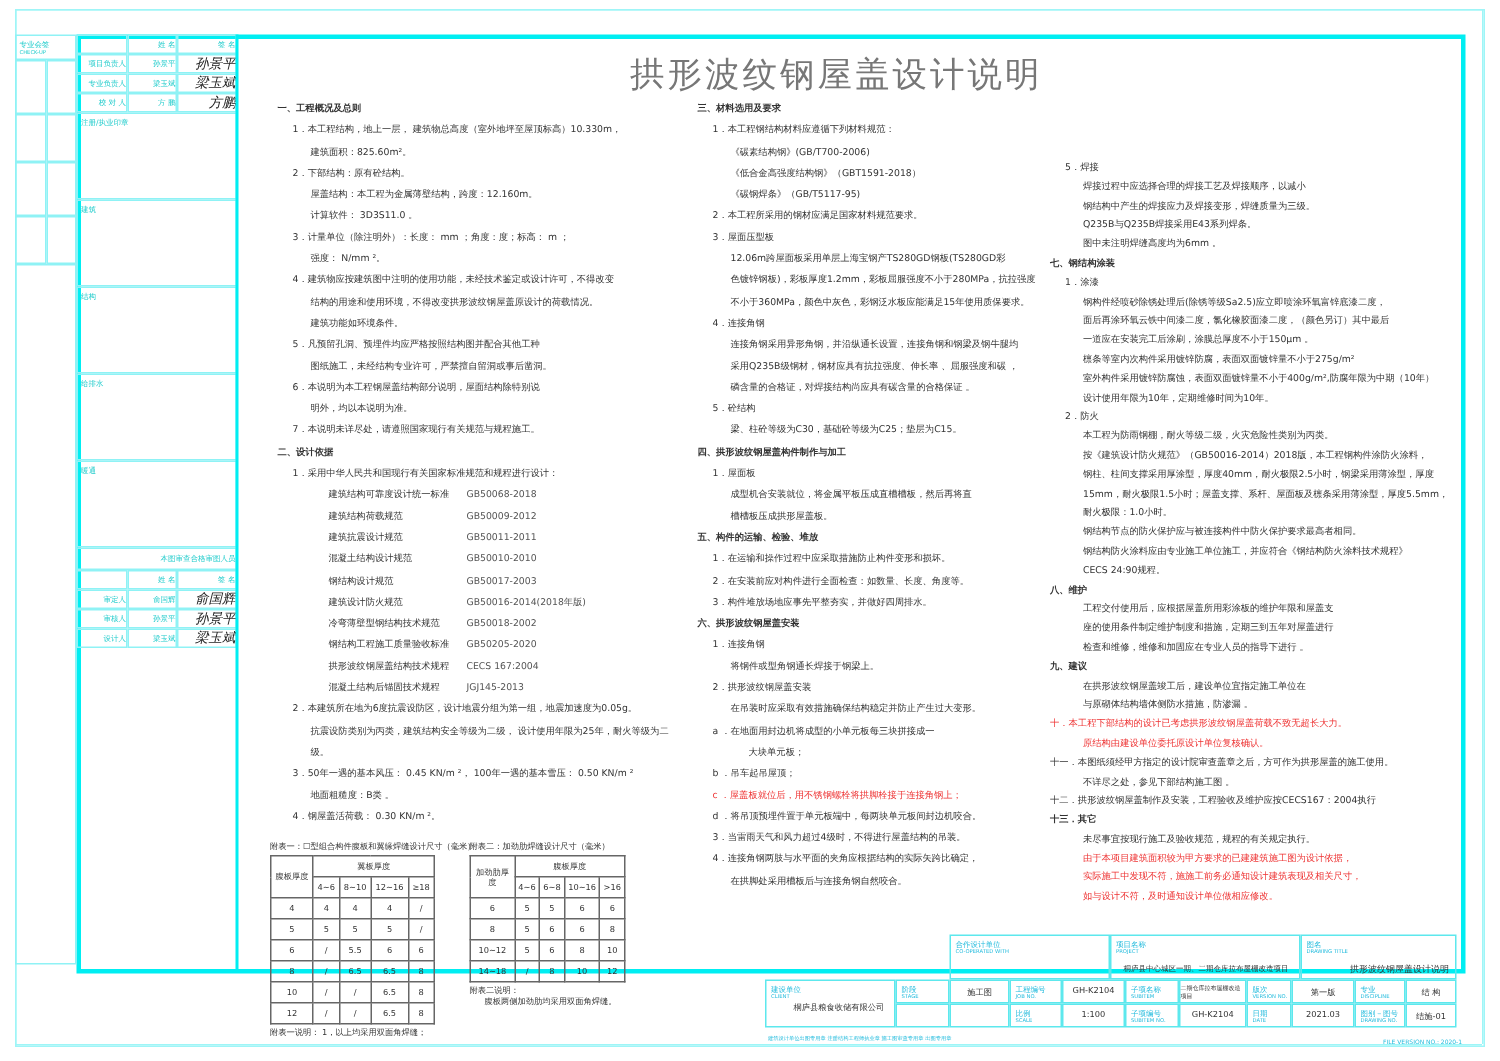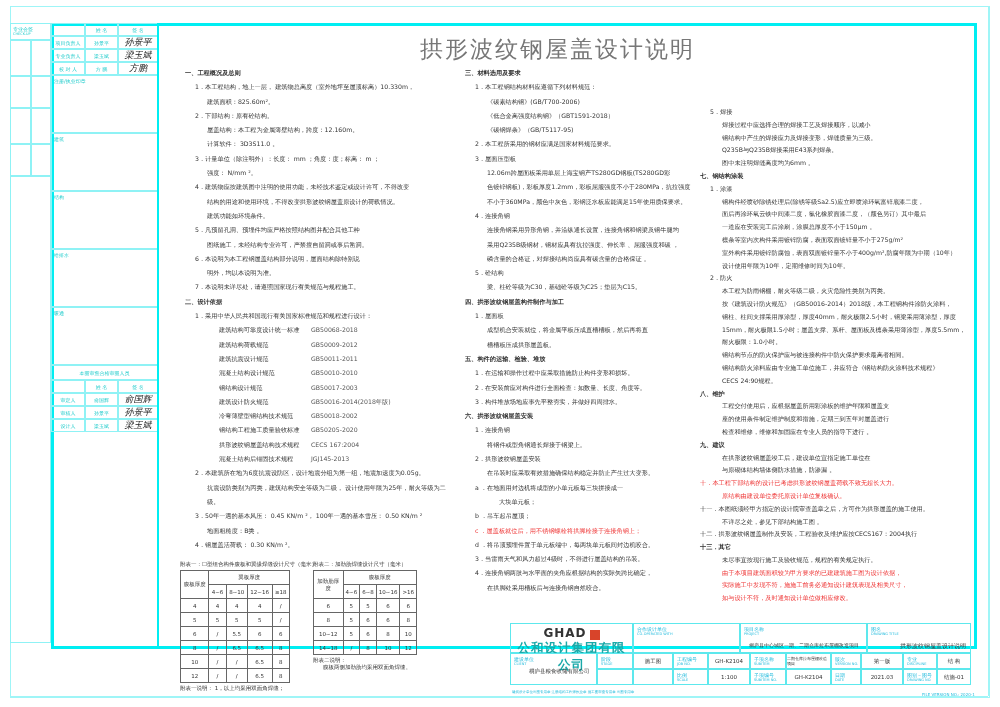--- a/index.html
+++ b/index.html
@@ -1,20 +1,20 @@
 <!DOCTYPE html>
 <html><head>
 <meta charset="utf-8">
 <style>
   html,body{margin:0;padding:0;background:#fff;}
   body{width:1000px;height:707px;position:relative;overflow:hidden;font-family:"DejaVu Sans","Liberation Sans",sans-serif;color:#333;}
   .abs{position:absolute;}
   .frame-outer{left:10px;top:6px;width:978px;height:690px;border:1px solid #9ff5f7;}
   .frame-inner{left:51px;top:23px;width:920px;height:620px;border:3px solid #00eef2;border-top:3px solid #00eef2;}
-  .cell{position:absolute;border:1px solid #8ff2f5;box-sizing:border-box;font-size:5px;color:#2cc;display:flex;align-items:center;justify-content:center;}
+  .cell{position:absolute;border:1px solid #8ff2f5;box-sizing:border-box;font-size:5px;color:#2cc;display:flex;align-items:center;justify-content:flex-end;}
   .cell-l{justify-content:flex-start;align-items:flex-start;padding:2px;}
   .sig{font-family:"DejaVu Serif",serif;color:#222;font-size:9px;font-style:italic;}
   .title{left:420px;top:34px;font-size:23px;color:#777;font-family:"DejaVu Serif",serif;letter-spacing:2px;font-weight:300;}
   .col{position:absolute;font-size:6.2px;line-height:14.3px;color:#333;}
   .col .h{font-weight:bold;}
   .col .ind1{padding-left:10px;}
   .col .ind2{padding-left:22px;}
   .col .ind3{padding-left:34px;}
   .red{color:#e33;}
   .std{display:inline-block;width:92px;}
@@ -380,24 +380,20 @@
   <div class="ind2">不详尽之处，参见下部结构施工图 。</div>
   <div>十二．拱形波纹钢屋盖制作及安装，工程验收及维护应按CECS167：2004执行</div>
   <div class="h">十三．其它</div>
   <div class="ind2">未尽事宜按现行施工及验收规范，规程的有关规定执行。</div>
   <div class="ind2 red">由于本项目建筑面积较为甲方要求的已建建筑施工图为设计依据，</div>
   <div class="ind2 red">实际施工中发现不符，施施工前务必通知设计建筑表现及相关尺寸，</div>
   <div class="ind2 red">如与设计不符，及时通知设计单位做相应修改。</div>
 </div>
 
 <div class="abs" style="left:510px;top:623px;width:461px;height:62px;">
-  <div class="tb" style="left:0;top:0;width:123px;height:30px;text-align:center;">
-    <div style="margin-top:2px;"><span class="logo-en">GHAD</span><span class="logo-sq"></span></div>
-    <div class="logo-cn">公和设计集团有限公司</div>
-  </div>
   <div class="tb" style="left:123px;top:0;width:107px;height:30px;">
     <span class="lbl">合作设计单位</span>
     <span class="lbl" style="top:8px;font-size:3.5px;">CO-OPERATED WITH</span>
   </div>
   <div class="tb" style="left:230px;top:0;width:127px;height:30px;">
     <span class="lbl">项目名称</span>
     <span class="lbl" style="top:8px;font-size:3.5px;">PROJECT</span>
     <span class="abs" style="left:8px;top:18px;font-size:5px;">桐庐县中心城区一期、二期仓库拉布屋棚改造项目</span>
   </div>
   <div class="tb" style="left:357px;top:0;width:104px;height:30px;">

